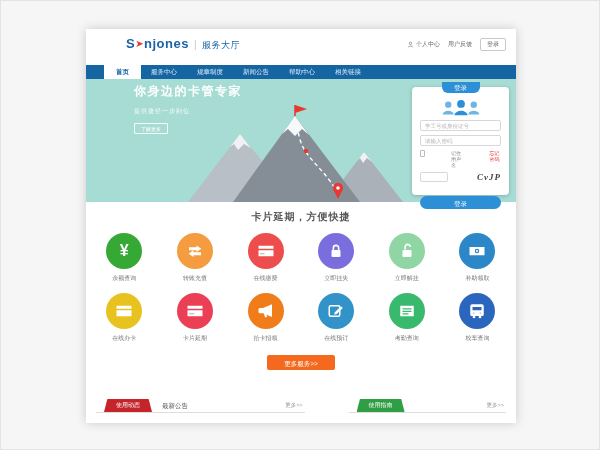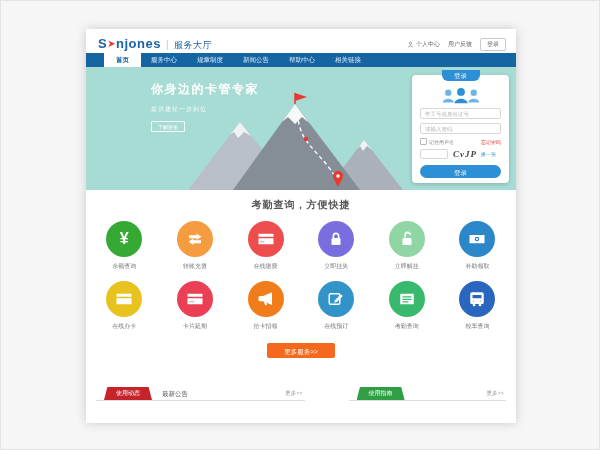--- a/index.html
+++ b/index.html
@@ -7,35 +7,35 @@
     width:600px;height:450px;position:relative;overflow:hidden;
     background:#f6f6f6;border:1px solid #e3e3e3;box-sizing:border-box;
     font-family:"Liberation Sans","DejaVu Sans",sans-serif;
     -webkit-font-smoothing:antialiased;
   }
   .page{
     position:absolute;left:85px;top:28px;width:430px;height:394px;
     background:#fff;box-shadow:0 0 10px rgba(0,0,0,.18);overflow:hidden;
   }
   
-  .hdr{position:relative;height:24px;background:#fff;}
+  .hdr{position:relative;height:36px;background:#fff;margin-left:28px;}
   .logo{position:absolute;left:12px;top:7px;font-size:13px;font-weight:bold;color:#1b63a8;letter-spacing:.5px;}
   .logo .arrow{color:#e8382f;font-size:10px;position:relative;top:-1px;}
   .logo .divider{color:#c9c9c9;font-weight:normal;font-size:10px;margin:0 5px;}
   .logo .portal{color:#1b63a8;font-size:9px;font-weight:normal;}
   .hdr-right{position:absolute;right:10px;top:9px;display:flex;align-items:center;gap:8px;}
   .hdr-link{font-size:6px;color:#666;cursor:pointer;display:flex;align-items:center;gap:2px;}
   .hdr-btn{font-size:6px;color:#555;border:1px solid #c9c9c9;border-radius:2px;padding:1px 6px;background:#fff;cursor:pointer;}
   
   .nav{position:relative;height:14px;display:flex;align-items:stretch;padding-left:18px;}
   .nav-item{font-size:6.5px;color:#dcebf8;line-height:14px;padding:0 10px;cursor:pointer;}
   .nav-item.active{background:#fff;color:#1565a3;font-weight:bold;padding:0 12px;}
   
   .hero{position:relative;height:123px;overflow:visible;}
-  .hero-text{position:absolute;left:48px;top:14px;color:#fff;margin-left:17px;}
+  .hero-text{position:absolute;left:48px;top:4px;color:#fff;}
   .hero-title{font-size:12px;font-weight:bold;letter-spacing:1.5px;}
   .hero-sub{font-size:6px;margin-top:7px;opacity:.9;letter-spacing:1px;}
   .hero-cta{display:inline-block;margin-top:7px;border:1px solid rgba(255,255,255,.9);
     font-size:5px;padding:1.5px 6px;border-radius:1px;cursor:pointer;color:#fff;}
   .mountains{position:absolute;left:92px;bottom:0;width:235px;height:98px;}
   
   .login{
     position:absolute;right:7px;top:8px;width:97px;height:108px;background:#fff;
     border-radius:4px;box-shadow:0 1px 4px rgba(0,0,0,.2);padding-top:10px;box-sizing:border-box;
   }
@@ -43,21 +43,21 @@
     position:absolute;top:-5px;left:50%;transform:translateX(-50%);
     width:38px;height:11px;line-height:11px;text-align:center;color:#fff;
     font-size:6.5px;border-radius:0 0 6px 6px;cursor:pointer;
   }
   .login-users{display:block;margin:2px auto 0;width:44px;height:17px;}
   .login-field{
     display:block;width:81px;margin:4px auto 0;height:11px;box-sizing:border-box;
     border:1px solid #d7d7d7;border-radius:2px;font-size:5.5px;padding:0 4px;color:#333;background:#fff;
   }
   .login-field::placeholder{color:#b5b5b5;}
-  .login-row{width:81px;margin:4px auto 0;display:flex;align-items:center;font-size:5px;color:#888;}
+  .login-row{width:81px;margin:4px auto 0;display:flex;align-items:flex-start;font-size:5px;color:#888;gap:24px;}
   .chk{width:5px;height:5px;border:1px solid #bbb;border-radius:1px;margin-right:2px;display:inline-block;cursor:pointer;}
   .forgot{color:#e8382f;margin-left:auto;cursor:pointer;}
   .captcha-input{width:28px;height:10px;border:1px solid #d7d7d7;border-radius:2px;font-size:5.5px;padding:0 3px;box-sizing:border-box;}
   .captcha-text{font-family:"Liberation Serif","DejaVu Serif",serif;font-style:italic;font-weight:bold;font-size:9px;color:#444;margin-left:5px;letter-spacing:1px;}
   .refresh{color:#2d8fd5;margin-left:4px;cursor:pointer;font-size:5px;}
   .login-submit{
     display:block;width:81px;height:13px;line-height:13px;margin:6px auto 0;border:none;
     border-radius:7px;color:#fff;font-size:6.5px;text-align:center;cursor:pointer;
   }
   
@@ -159,21 +159,21 @@
       <div class="login-row">
         <input class="captcha-input" type="text" style="">
         <span class="captcha-text">CvJP</span>
         <span class="refresh">换一张</span>
       </div>
       <button class="login-submit" style="background: rgb(45, 143, 213);">登录</button>
     </div>
   </div>
 
   <div class="services">
-    <div class="sec-title">考勤查询，方便快捷</div>
+    <div class="sec-title">卡片延期，方便快捷</div>
     <div class="svc-grid">
 
       <div class="svc">
         <div class="circle" style="background: rgb(54, 169, 53);">
             <span class="glyph">¥</span>
           </div>
         <div class="svc-label">余额查询</div>
       </div>
 
       <div class="svc">

